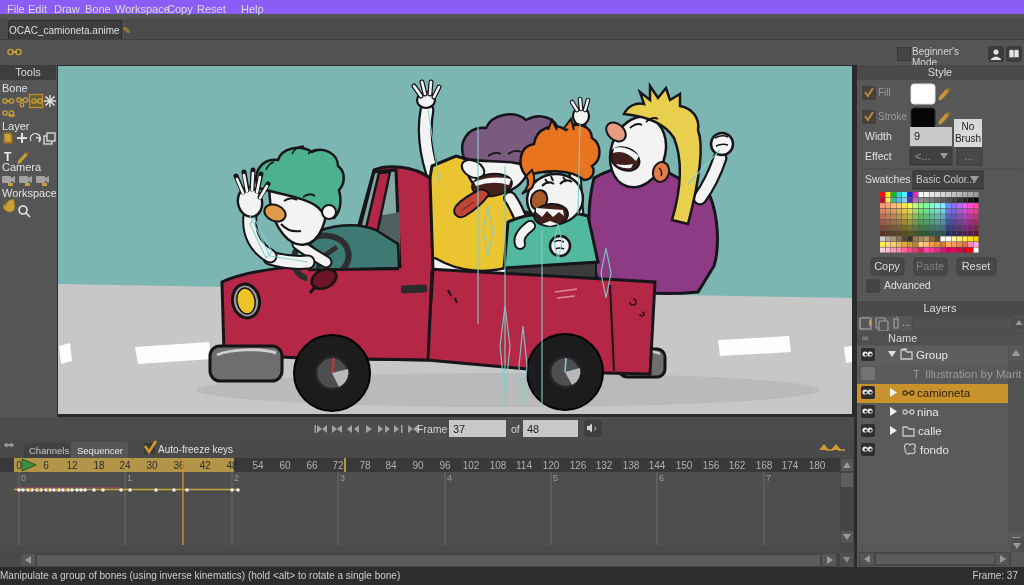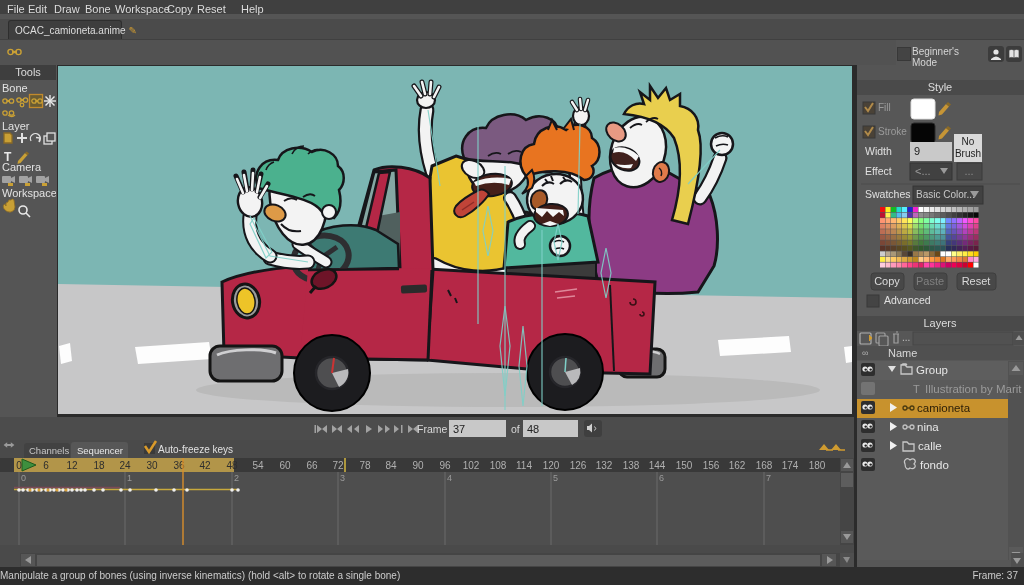--- a/index.html
+++ b/index.html
@@ -1,31 +1,31 @@
 <!DOCTYPE html>
 <html><head>
 <meta charset="utf-8">
 <style>
 html,body{margin:0;padding:0;}
 body{width:1024px;height:585px;overflow:hidden;position:relative;background:#555;font-family:"Liberation Sans",sans-serif;-webkit-font-smoothing:antialiased;}
 .abs{position:absolute;}
 
-#menubar{left:0;top:0;width:1024px;height:14px;background:#404040;color:#dcdcdc;font-size:11px;}
+#menubar{left:0;top:0;width:1024px;height:14px;background:#8b5cf6;color:#dcdcdc;font-size:11px;}
 #menubar span{position:absolute;top:3px;}
 #tabbar{left:0;top:19px;width:1024px;height:20px;background:#4b4b4b;border-bottom:1px solid #404040;}
-#tab{position:absolute;left:8px;top:1px;width:114px;height:19px;background:#3e3e3e;border:1px solid #2e2e2e;border-bottom:none;border-radius:3px 3px 0 0;color:#dedede;font-size:10px;line-height:19px;text-align:left;padding-left:6px;box-sizing:border-box;white-space:nowrap;}
+#tab{position:absolute;left:8px;top:1px;width:114px;height:19px;background:#3e3e3e;border:1px solid #2e2e2e;border-bottom:none;border-radius:3px 3px 0 0;color:#dedede;font-size:10px;line-height:19px;text-align:left;box-sizing:border-box;white-space:nowrap;}
 #toolbar{left:0;top:40px;width:896px;height:25px;background:#525252;}
 .cbx{display:inline-block;width:12px;height:12px;background:#444;border:1px solid #383838;vertical-align:-2px;}
 
 #tools{left:0;top:65px;width:78px;height:352px;background:#555;border-right:1px solid #2b2b2b;box-sizing:border-box;}
 
 #canvaswrap{left:57px;top:65px;width:797px;height:352px;background:#2b2b2b;}
 #canvas{position:absolute;left:1px;top:1px;width:794px;height:348px;}
 
-#rightpanel{left:857px;top:65px;width:167px;height:502px;background:#575757;margin-top:15px;}
+#rightpanel{left:857px;top:65px;width:167px;height:502px;background:#575757;}
 
 #timeline{left:0;top:417px;width:855px;height:126px;background:#4a4a4a;border-right:1px solid #2b2b2b;box-sizing:border-box;padding-left:36px;}
 
 #statusbar{left:0;top:567px;width:1024px;height:18px;background:#2d2d2d;color:#cccccc;font-size:10px;line-height:18px;}
 </style>
 </head>
 <body>
 
 <div id="menubar" class="abs">
 <span style="left:7px">File</span>

